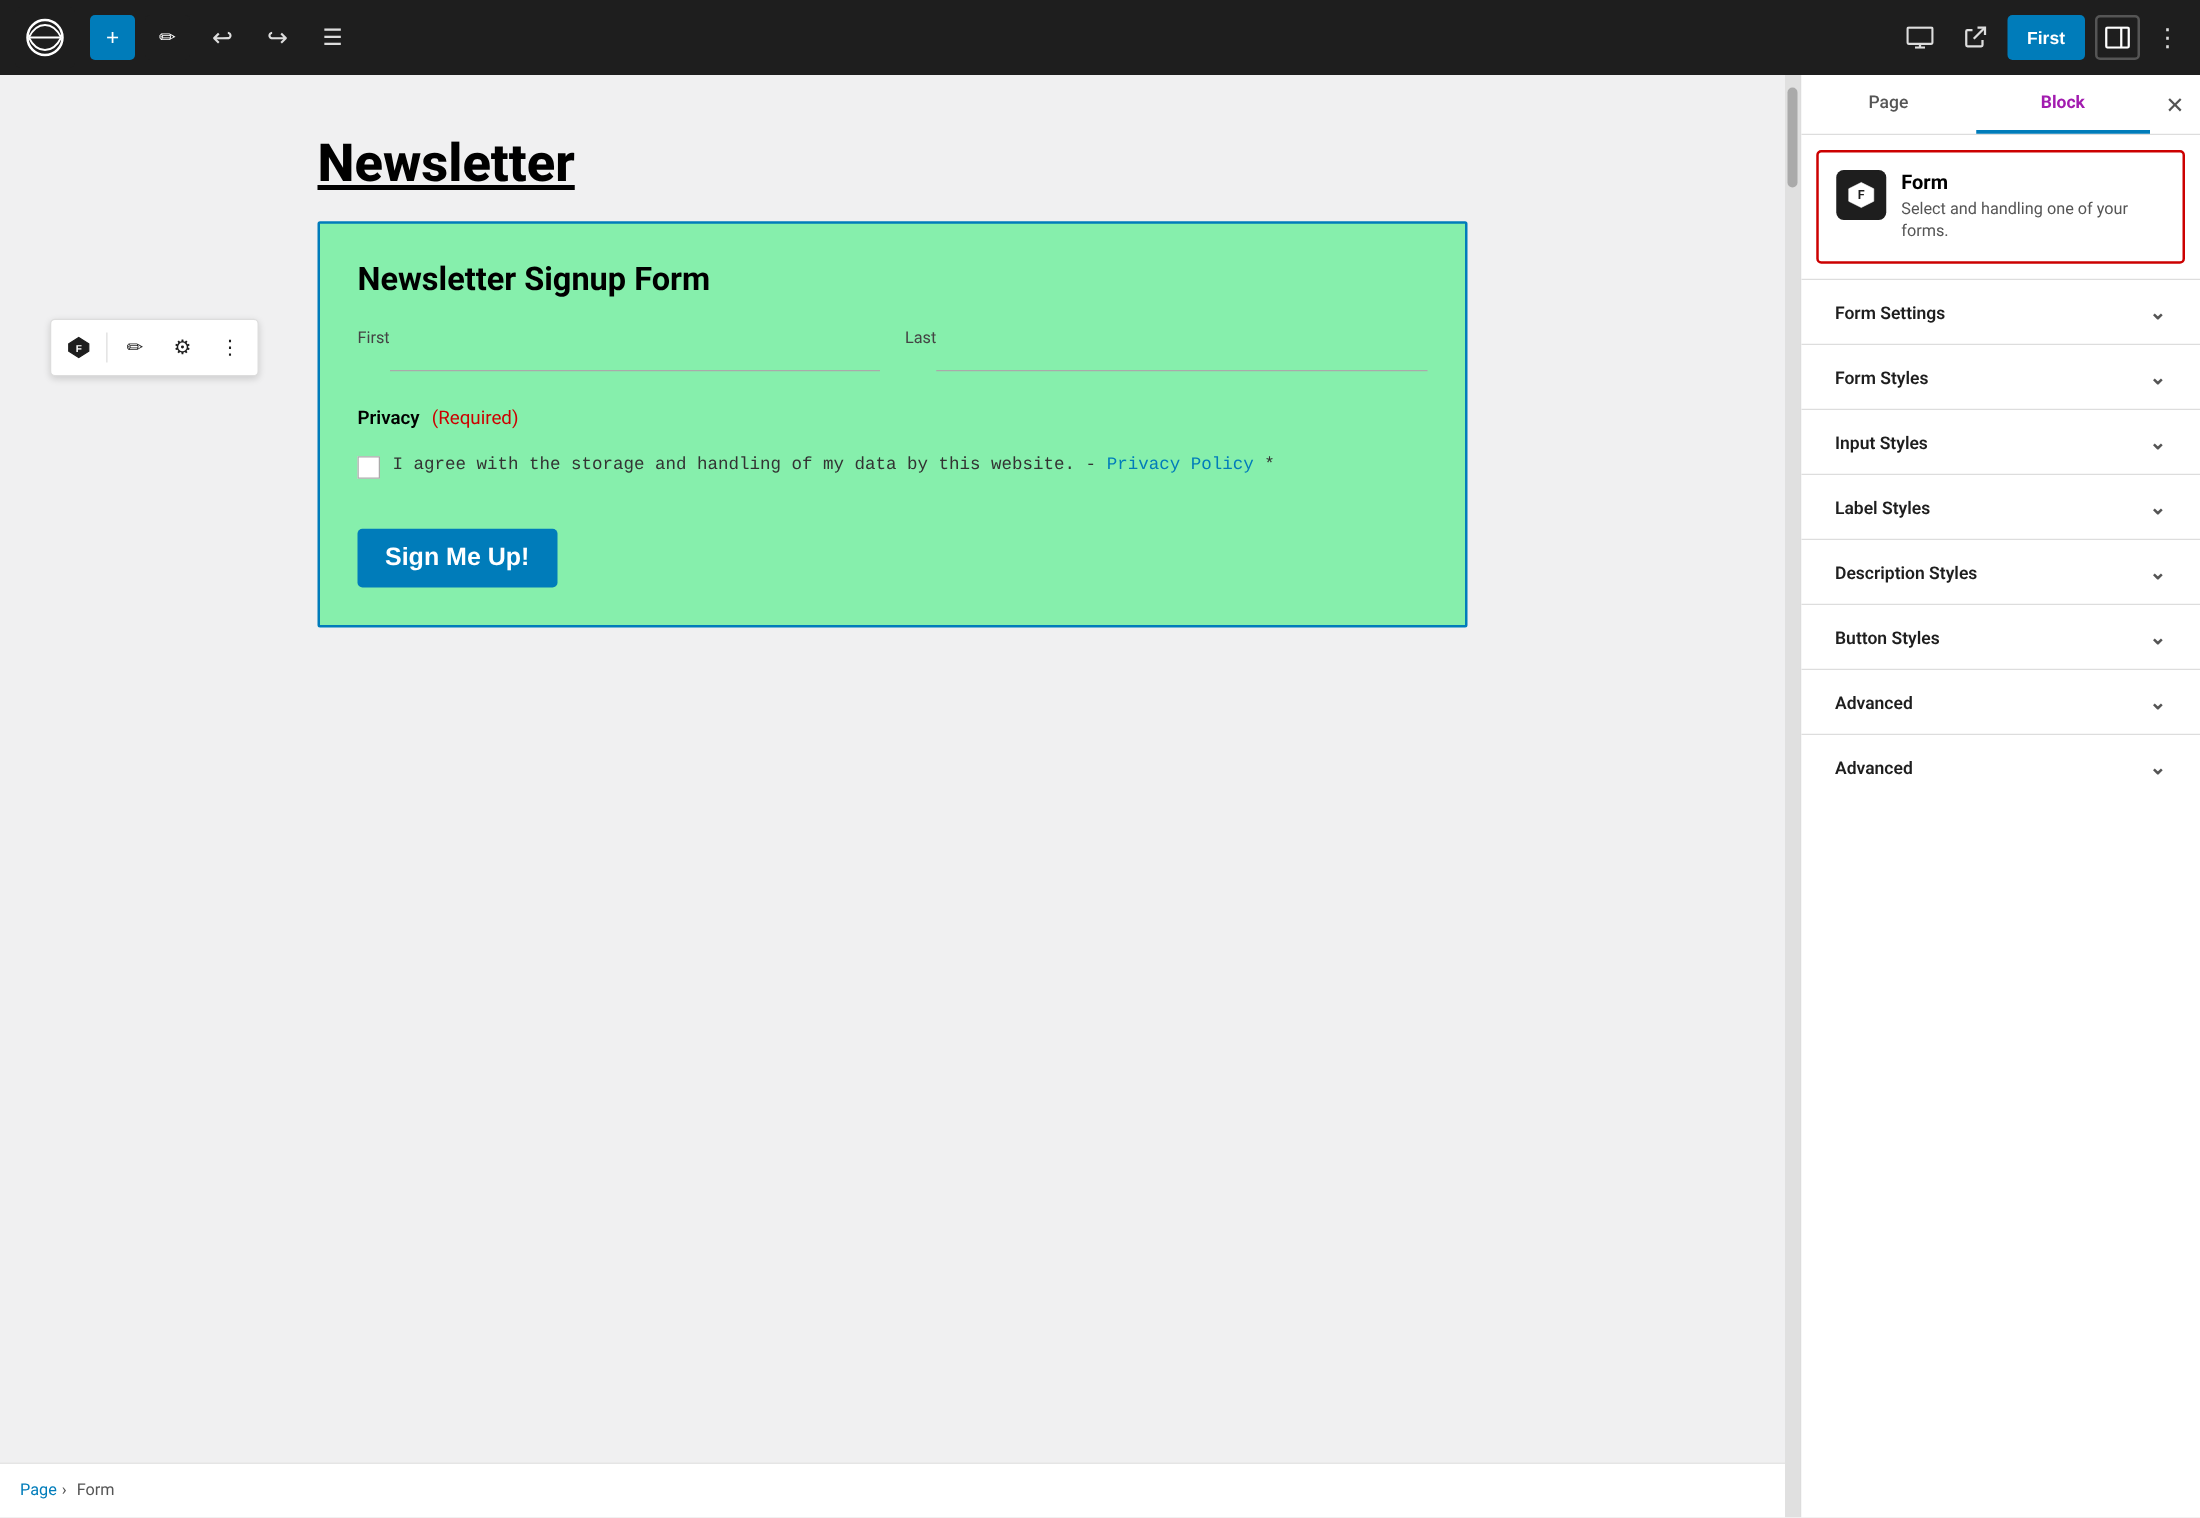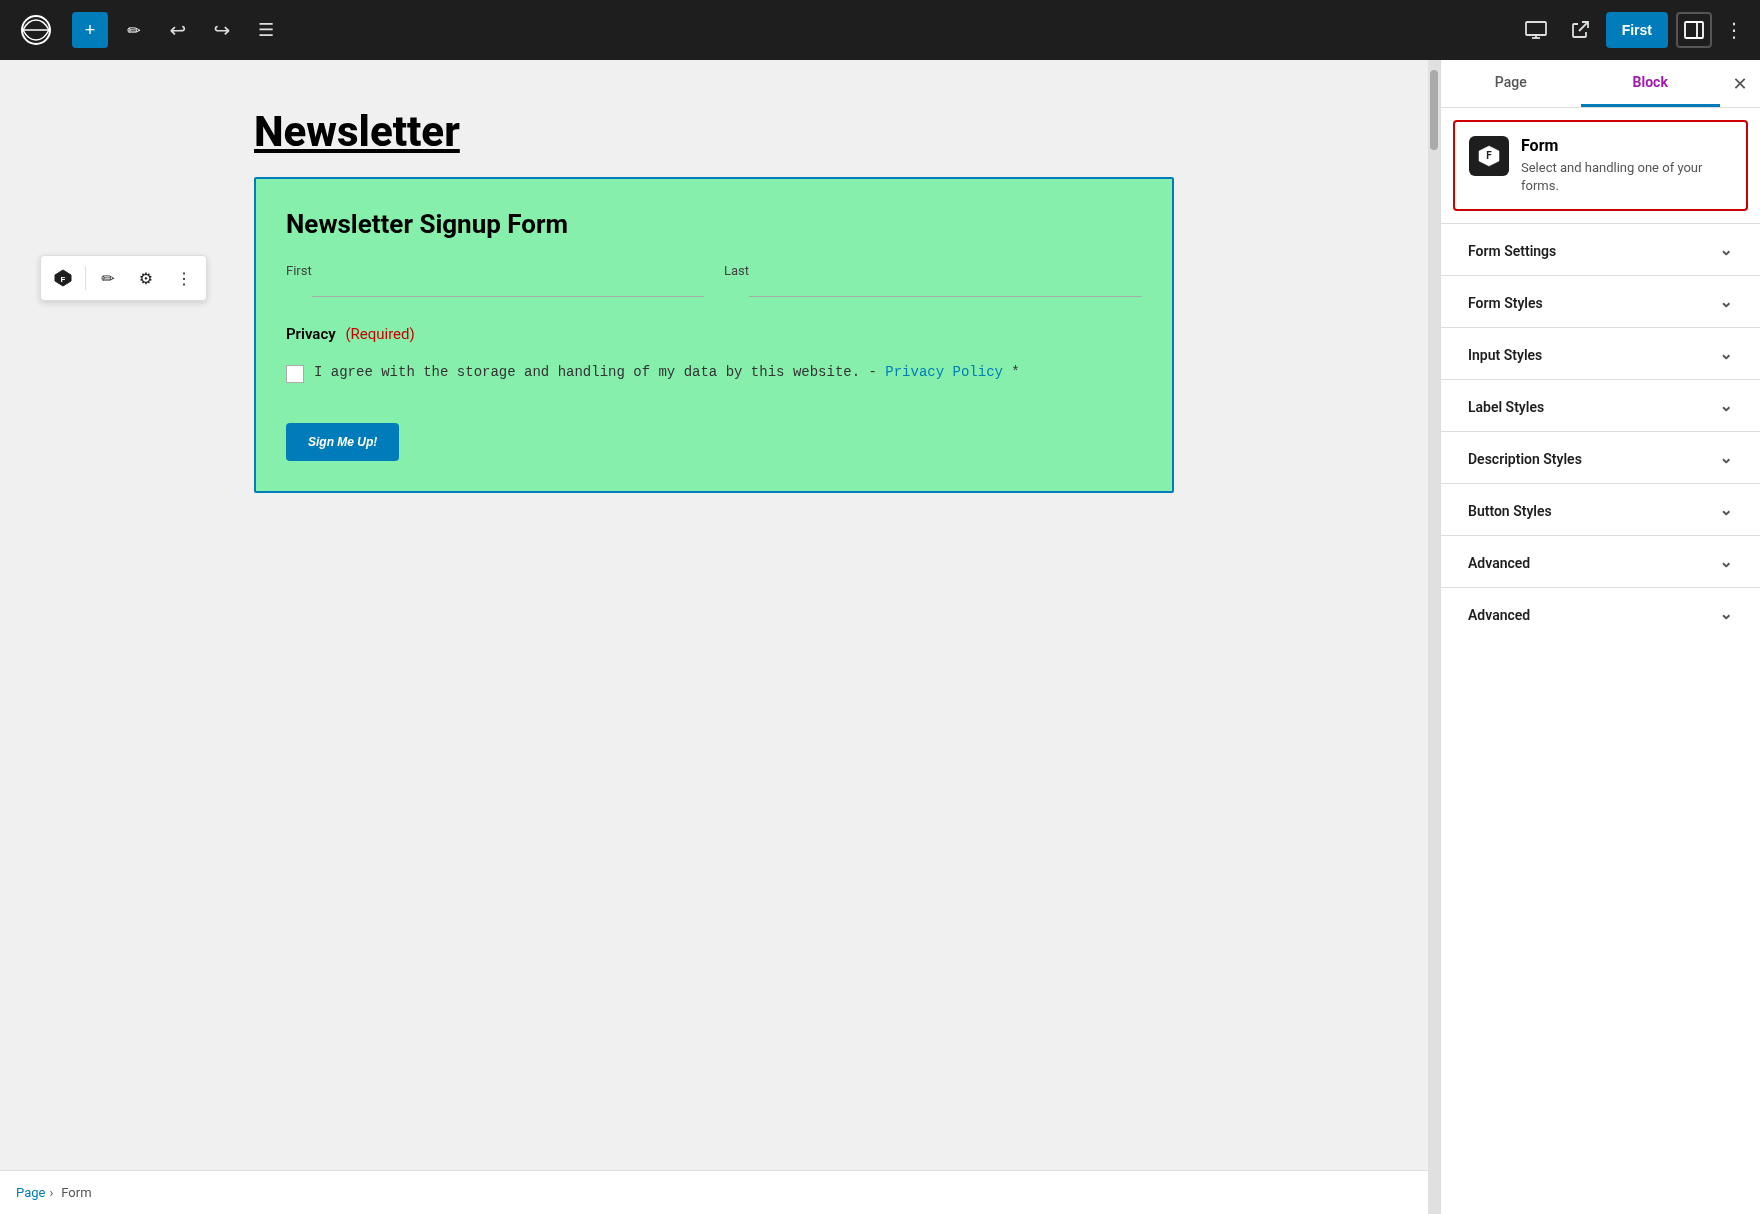--- a/index.html
+++ b/index.html
@@ -82,21 +82,21 @@
     .form-input {
       width: 100%; border: none; border-bottom: 1px solid #aaa; padding: 8px 0; font-size: 15px; outline: none; background: transparent; margin-bottom: 8px;
     }
     .form-checkbox-row { display: flex; align-items: flex-start; gap: 10px; margin-top: 20px; font-family: Liberation Mono, monospace; }
     .form-checkbox {
       width: 18px; height: 18px; border: 1px solid #aaa; background: #fff; flex-shrink: 0; margin-top: 2px; cursor: pointer;
     }
     .form-checkbox-label { font-size: 14px; color: #333; line-height: 1.4; }
     .form-checkbox-label a { color: #007cba; text-decoration: none; }
     .form-submit {
-      background: #007cba; color: white; border: none; border-radius: 4px; padding: 12px 22px; font-size: 12px; font-weight: 700; cursor: pointer; margin-top: 20px; font-style: italic;
+      background: #007cba; color: white; border: none; border-radius: 4px; padding: 12px 22px; font-size: 20px; font-weight: 700; cursor: pointer; margin-top: 20px;
     }
 
     
     .breadcrumb-bar {
       height: 44px; background: #fff; border-top: 1px solid #ddd; display: flex; align-items: center; padding: 0 16px; font-size: 13px; color: #555; flex-shrink: 0;
     }
     .breadcrumb-bar span { margin: 0 4px; }
     .breadcrumb-link { color: #007cba; cursor: pointer; text-decoration: none; }
 
     

